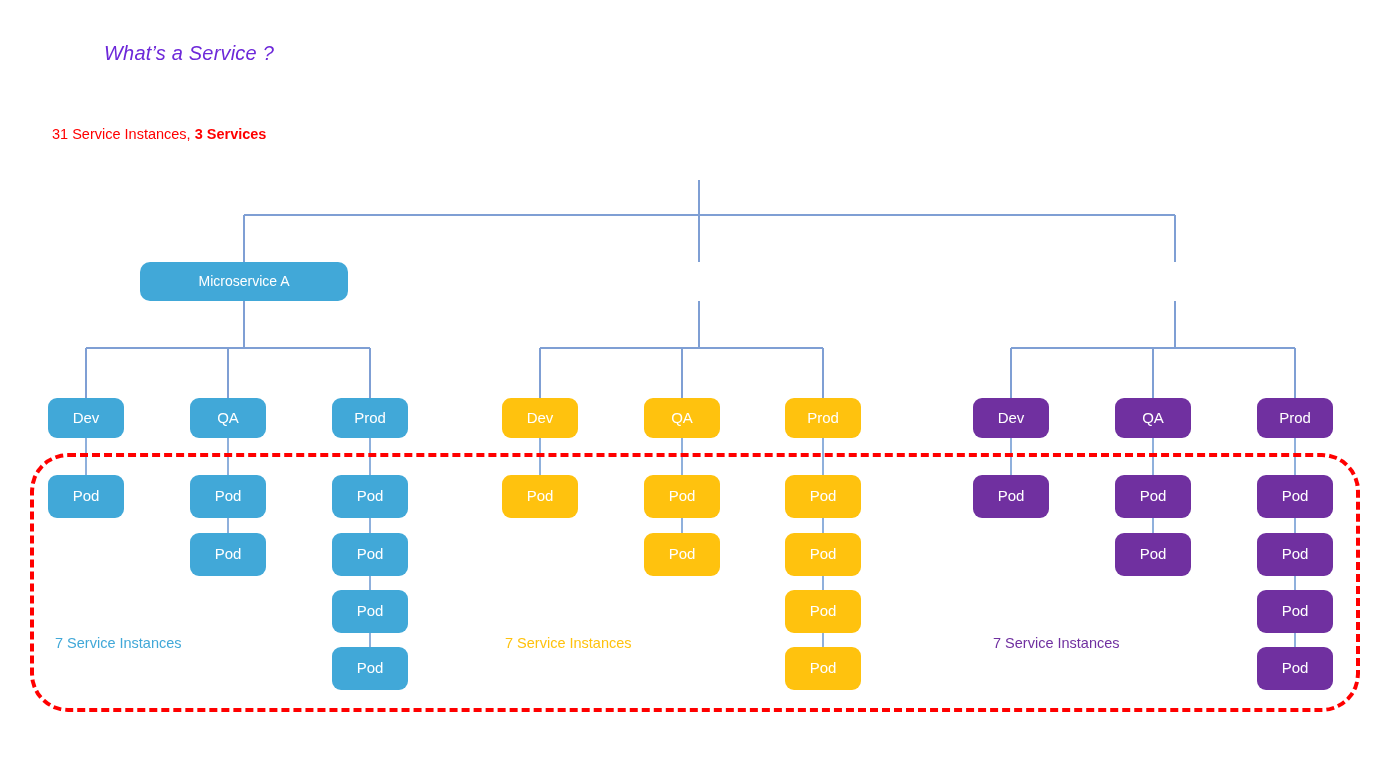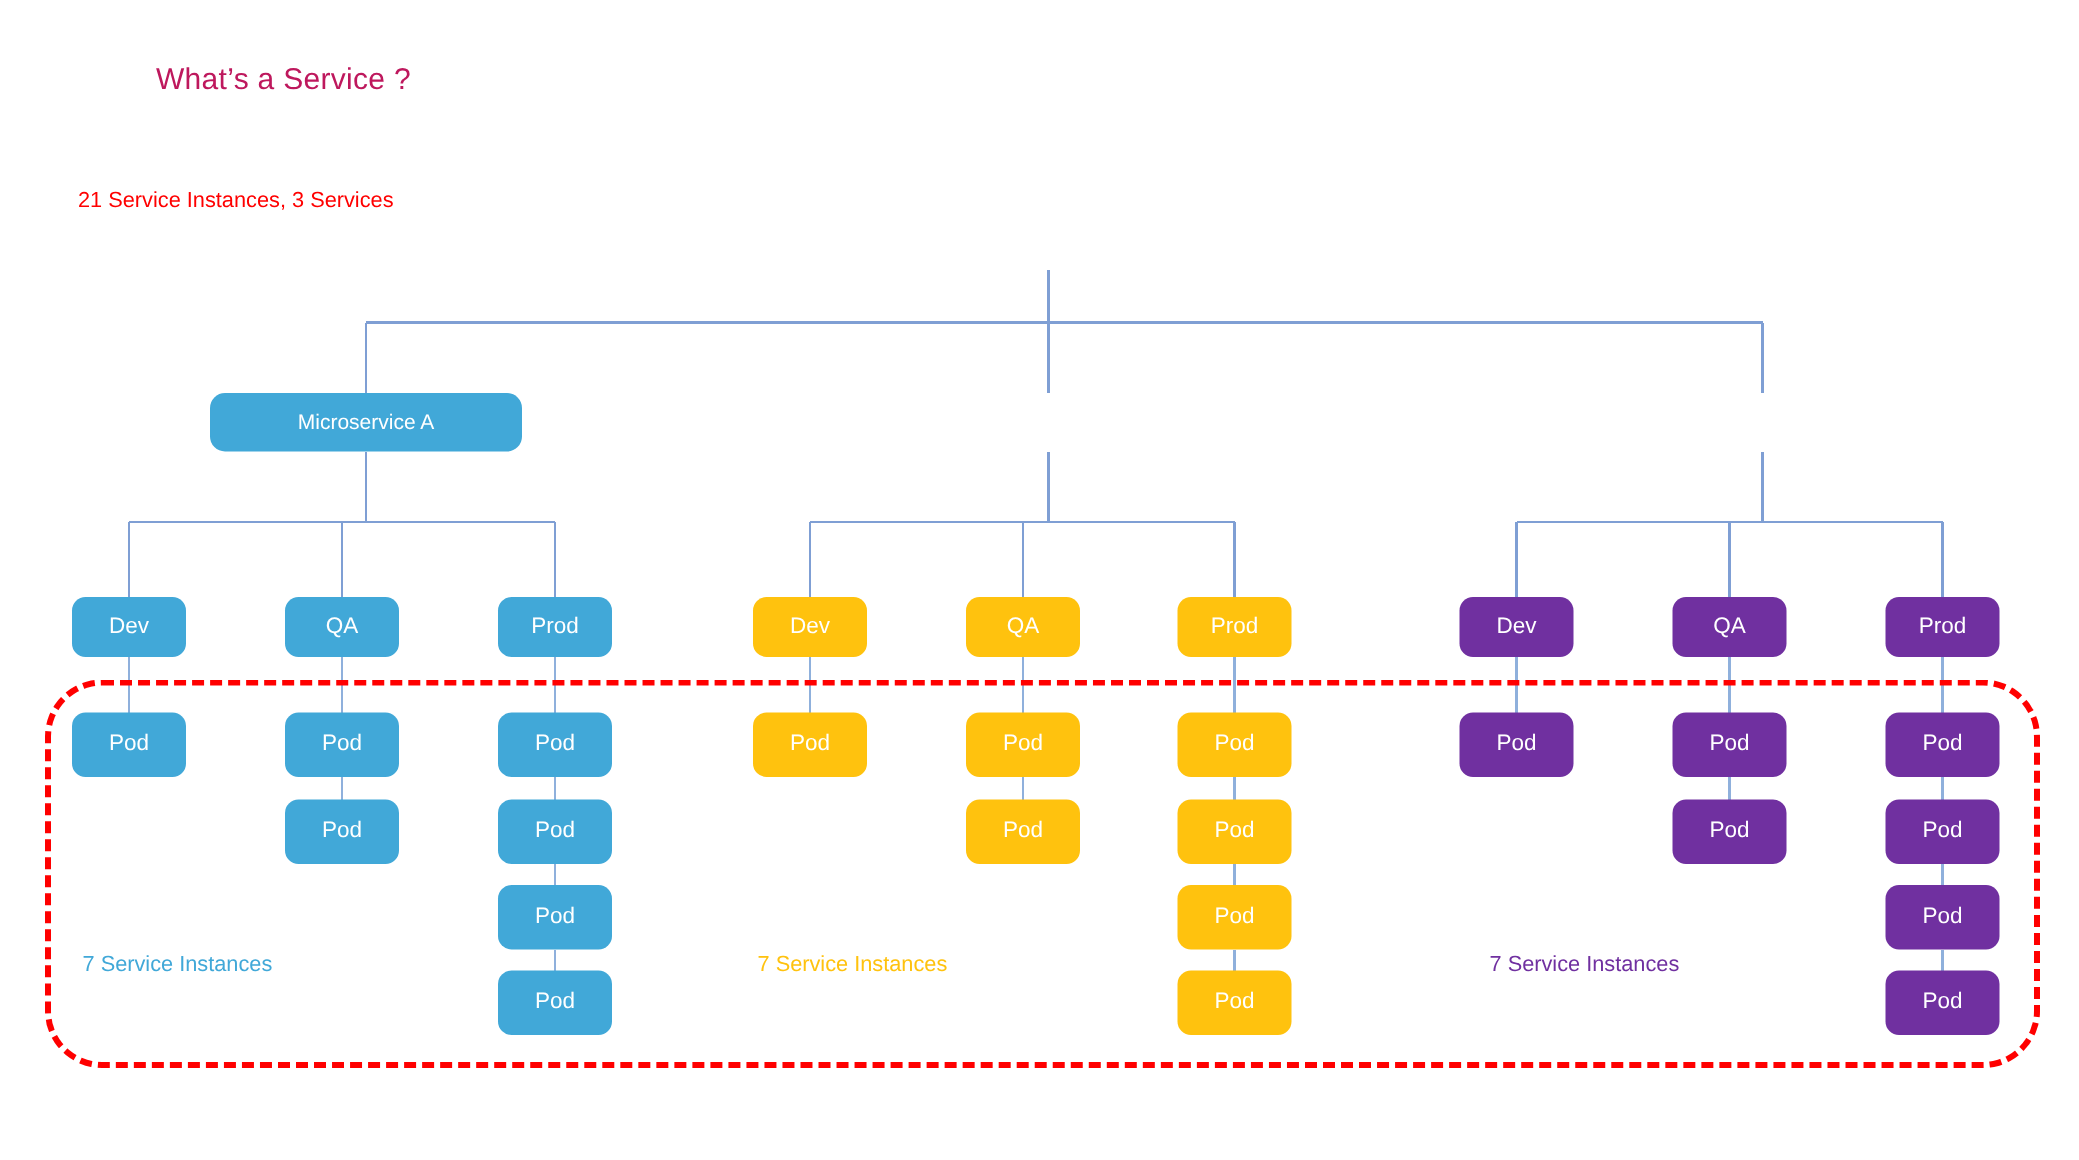--- a/index.html
+++ b/index.html
@@ -7,27 +7,27 @@
     width:1386px;height:773px;
     background:#ffffff;
     font-family:"Liberation Sans", sans-serif;
     overflow:hidden;
   }
   #stage{position:relative;width:1386px;height:773px;}
 
   
   .title{
     position:absolute;left:104px;top:42px;
-    font-size:20px;color:#be185d;letter-spacing:.2px;white-space:nowrap;
+    font-size:20px;color:#6d28d9;letter-spacing:.2px;white-space:nowrap;font-style:italic;
   }
   .summary{
     position:absolute;left:52px;top:126px;
     font-size:14.5px;color:#FF0000;white-space:nowrap;
   }
-  .summary .bold{font-weight:normal;margin-top:16px;}
+  .summary .bold{font-weight:bold;margin-top:16px;}
 
   .instlabel{
     position:absolute;font-size:14.5px;white-space:nowrap;
   }
 
   
   #wires{position:absolute;left:0;top:0;width:1386px;height:773px;}
 
   
   .node{
@@ -59,21 +59,21 @@
   }
 </style>
 </head>
 <body>
 
 <div id="stage">
 
   <div class="title">What’s a Service ?</div>
 
   <div class="summary">
-    <span>21 Service Instances, </span><span class="bold">3 Services</span>
+    <span>31 Service Instances, </span><span class="bold">3 Services</span>
   </div>
 
   <svg id="wires" viewBox="0 0 1386 773" xmlns="http://www.w3.org/2000/svg">
     <g stroke="#7F9FD4" stroke-width="1.6" fill="none" shape-rendering="crispEdges">
 
       <path d="M699,180 L699,215"></path>
 
       <path d="M244,215 L1175,215"></path>
       <path d="M244,215 L244,262"></path>
       <path d="M699,215 L699,262"></path>

